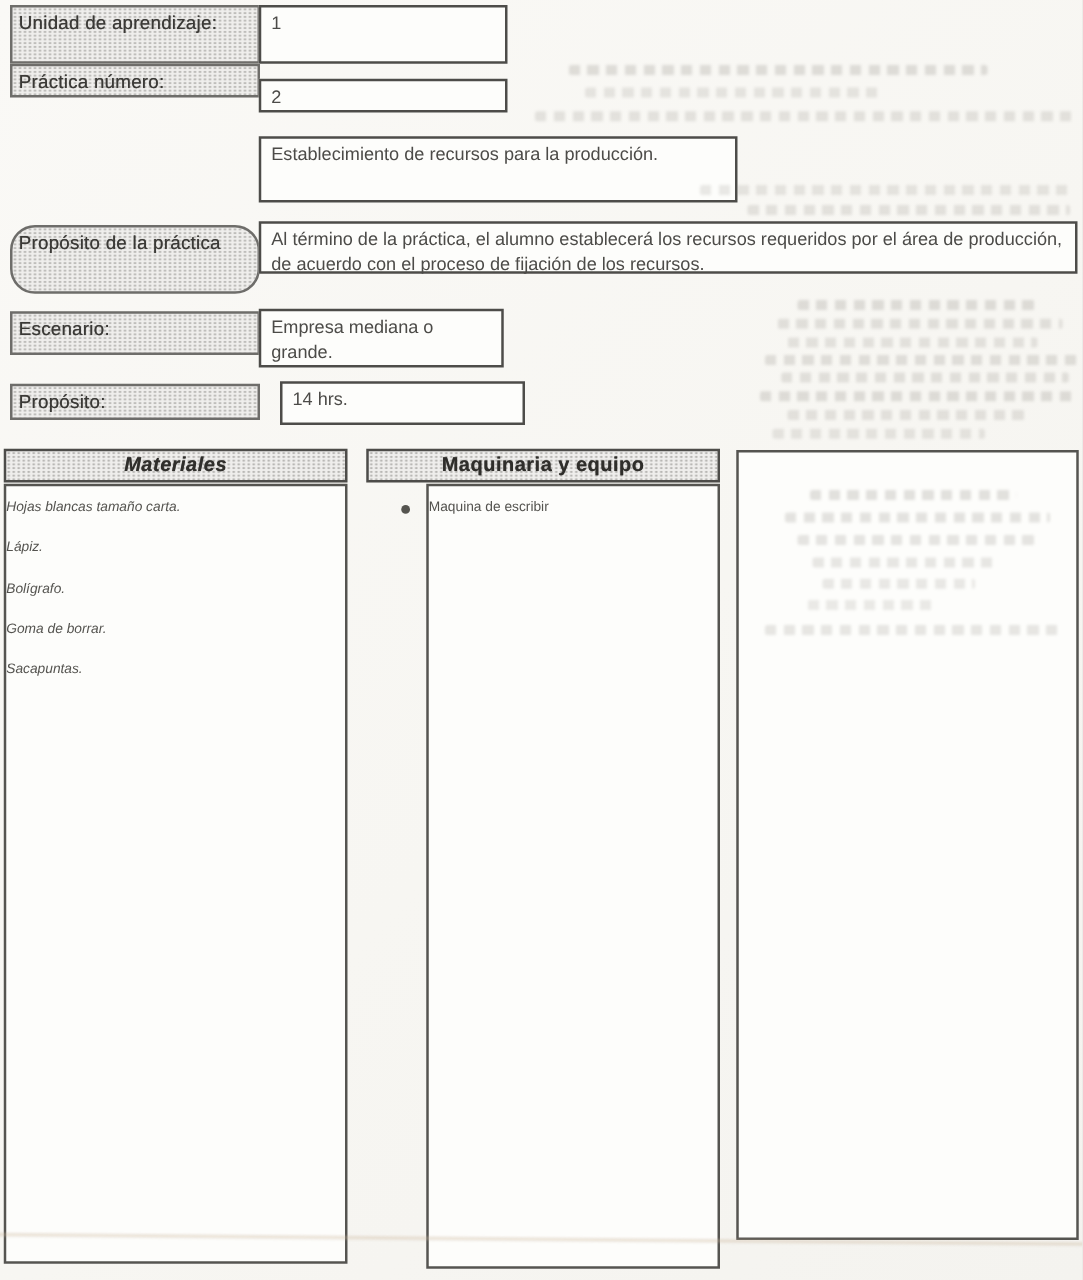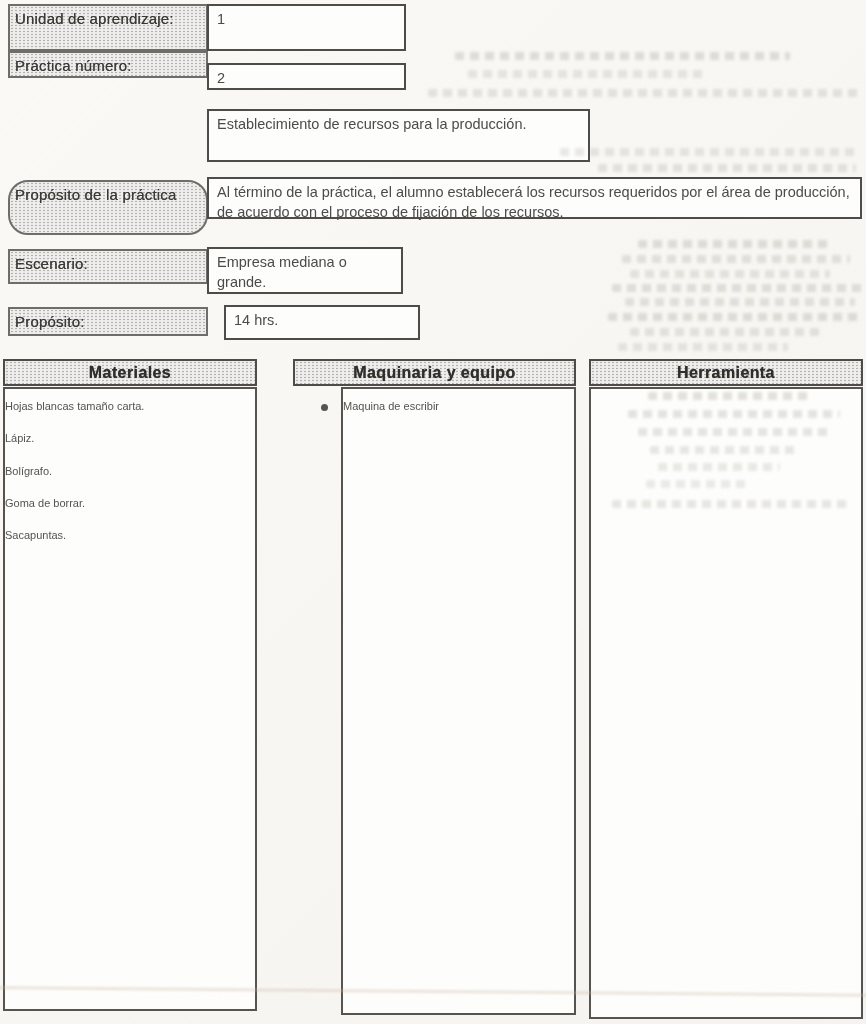--- a/index.html
+++ b/index.html
@@ -141,21 +141,21 @@
     <span>Empresa mediana o grande.</span>
   </div>
 
   <div class="label-box hatch" style="left:8px;top:307px;width:200px;height:29px;">
     <span>Propósito:</span>
   </div>
   <div class="value-box" style="left:207px;top:305px;width:196px;height:35px;margin-left:17px;">
     <span>14 hrs.</span>
   </div>
 
-  <div class="col" style="left:3px;top:359px;width:254px;">
+  <div class="col" style="left:3px;top:359px;width:275px;font-style:italic;">
     <div class="col-header hatch">Materiales</div>
     <div class="col-body" style="height:624px;">
       <ul class="items items-materiales">
           <li>Hojas blancas tamaño carta.</li>
           <li>Lápiz.</li>
           <li>Bolígrafo.</li>
           <li>Goma de borrar.</li>
           <li>Sacapuntas.</li>
         </ul>
     </div>
@@ -164,21 +164,20 @@
   <div class="col" style="left:293px;top:359px;width:283px;">
     <div class="col-header hatch">Maquinaria y equipo</div>
     <div class="col-body" style="height:628px;margin-left:48px;">
       <ul class="items items-maquinaria">
           <li>Maquina de escribir</li>
         </ul>
     </div>
   </div>
 
   <div class="col" style="left:589px;top:359px;width:274px;">
-    <div class="col-header hatch">Herramienta</div>
     <div class="col-body" style="height:632px;">
       <ul class="items"></ul>
     </div>
   </div>
 
   <div class="ghost" style="left:455px;top:52px;width:335px;"></div>
   <div class="ghost" style="left:468px;top:70px;width:235px;opacity:.30;"></div>
   <div class="ghost" style="left:428px;top:89px;width:430px;opacity:.33;"></div>
   <div class="ghost" style="left:560px;top:148px;width:300px;opacity:.30;"></div>
   <div class="ghost" style="left:598px;top:164px;width:258px;opacity:.33;"></div>

